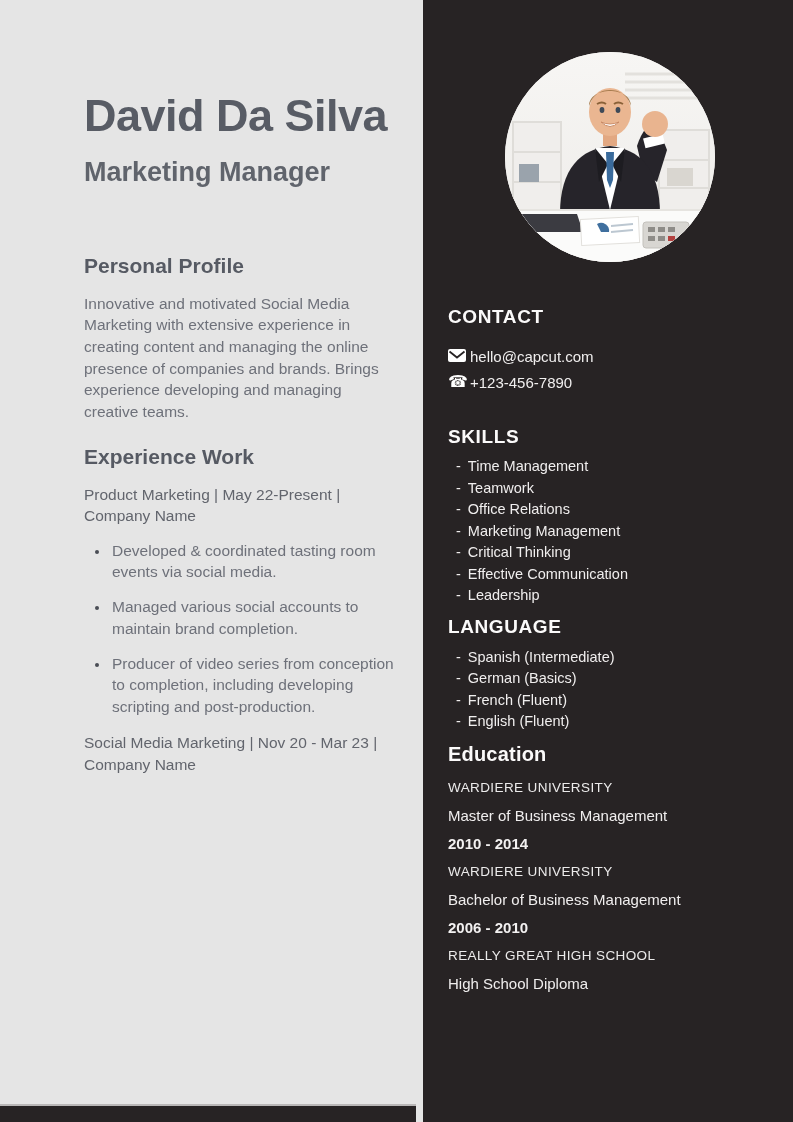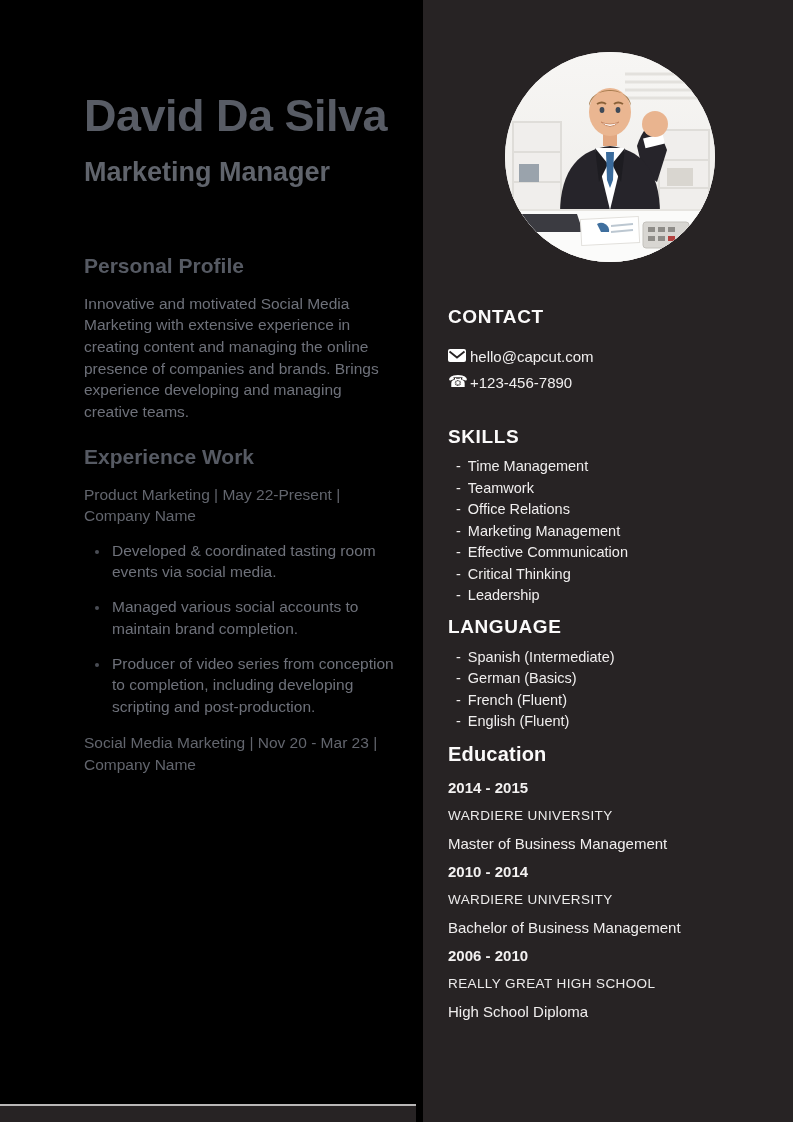--- a/index.html
+++ b/index.html
@@ -8,21 +8,21 @@
     position:relative;
     background:#ffffff;
     font-family:"Liberation Sans", sans-serif;
     overflow:hidden;
   }
 
   
   .corner-arrow { position:absolute; top:0; left:0; width:36px; height:36px; }
 
   
-  .left-col { position:absolute; top:0; left:0; width:423px; height:1122px; background:#000000; }
+  .left-col { position:absolute; top:0; left:0; width:423px; height:1122px; background:#e5e5e5; }
   .left-content { position:absolute; top:88px; left:84px; width:334px; }
 
   .name {
     font-size:45px; font-weight:700; line-height:1.26;
     color:#585c65; letter-spacing:-0.5px; width:312px;
   }
   .job-title-main { margin-top:12px; font-size:27px; font-weight:600; color:#60646c; }
 
   .lsection-heading { font-size:21px; font-weight:700; color:#565a63; }
   .profile-heading { margin-top:66px; }
@@ -199,37 +199,36 @@
       <span class="contact-text">+123-456-7890</span>
     </div>
 
 
     <div class="rsection-heading skills-heading">SKILLS</div>
     <ul class="dash-list">
       <li><span class="dash">-</span><span>Time Management</span></li>
       <li><span class="dash">-</span><span>Teamwork</span></li>
       <li><span class="dash">-</span><span>Office Relations</span></li>
       <li><span class="dash">-</span><span>Marketing Management</span></li>
+      <li><span class="dash">-</span><span>Critical Thinking</span></li>
       <li><span class="dash">-</span><span>Effective Communication</span></li>
-      <li><span class="dash">-</span><span>Critical Thinking</span></li>
       <li><span class="dash">-</span><span>Leadership</span></li>
     </ul>
 
     <div class="rsection-heading language-heading">LANGUAGE</div>
     <ul class="dash-list">
       <li><span class="dash">-</span><span>Spanish (Intermediate)</span></li>
       <li><span class="dash">-</span><span>German (Basics)</span></li>
       <li><span class="dash">-</span><span>French (Fluent)</span></li>
       <li><span class="dash">-</span><span>English (Fluent)</span></li>
     </ul>
 
     <div class="education-heading">Education</div>
 
     <div>
-      <div class="edu-years">2014 - 2015</div>
       <div class="edu-school">WARDIERE UNIVERSITY</div>
       <div class="edu-degree">Master of Business Management</div>
     </div>
     <div>
       <div class="edu-years">2010 - 2014</div>
       <div class="edu-school">WARDIERE UNIVERSITY</div>
       <div class="edu-degree">Bachelor of Business Management</div>
     </div>
     <div>
       <div class="edu-years">2006 - 2010</div>

